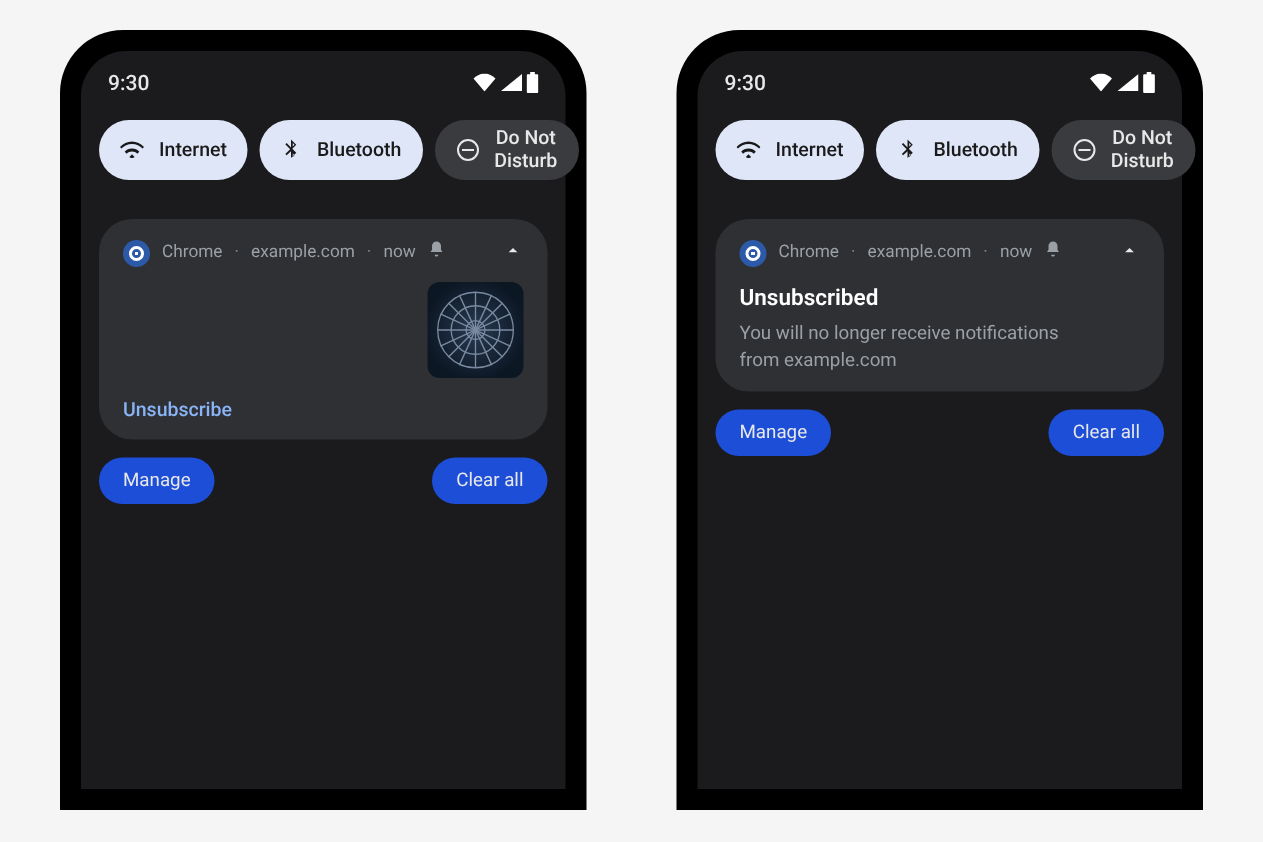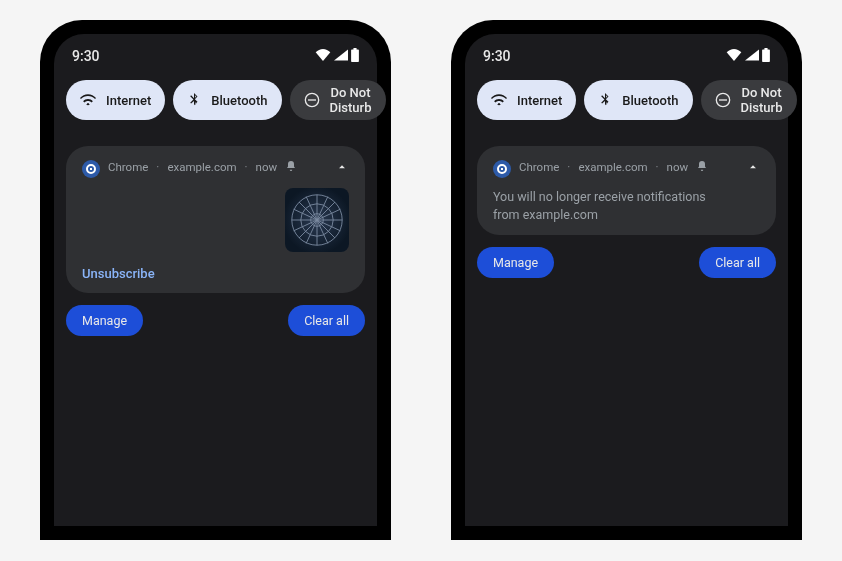--- a/index.html
+++ b/index.html
@@ -233,20 +233,21 @@
             </svg>
         </span>
         <span class="collapse">
           <svg width="14" height="14" viewBox="0 0 24 24">
               <path fill="#e8e8e8" d="M7 14l5-5 5 5z"></path>
             </svg>
         </span>
       </div>
       <div class="notif-body">
         <div class="notif-text">
+          <div class="notif-title">Unsubscribed</div>
           <div class="notif-msg">You will no longer receive notifications
 from example.com</div>
         </div>
       </div>
     </div>
 
     <div class="nfooter">
       <div class="pill">Manage</div>
       <div class="pill">Clear all</div>
     </div>

